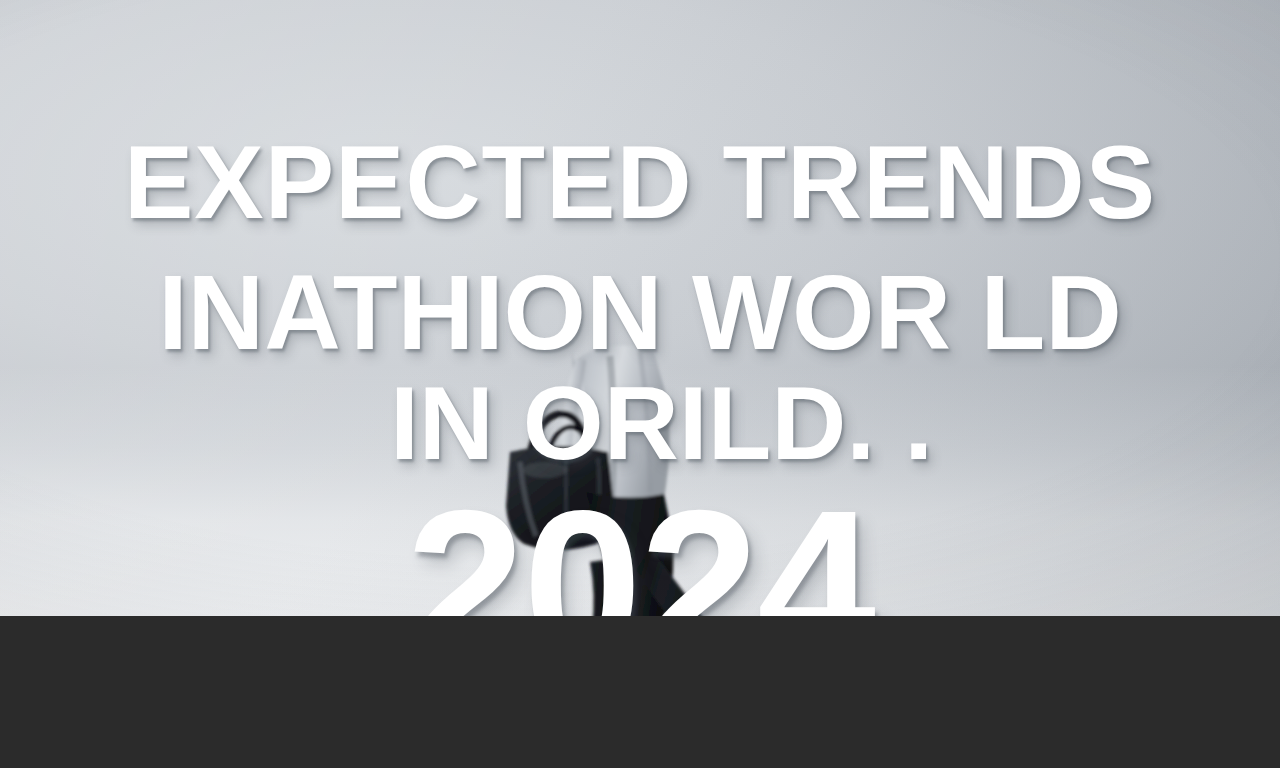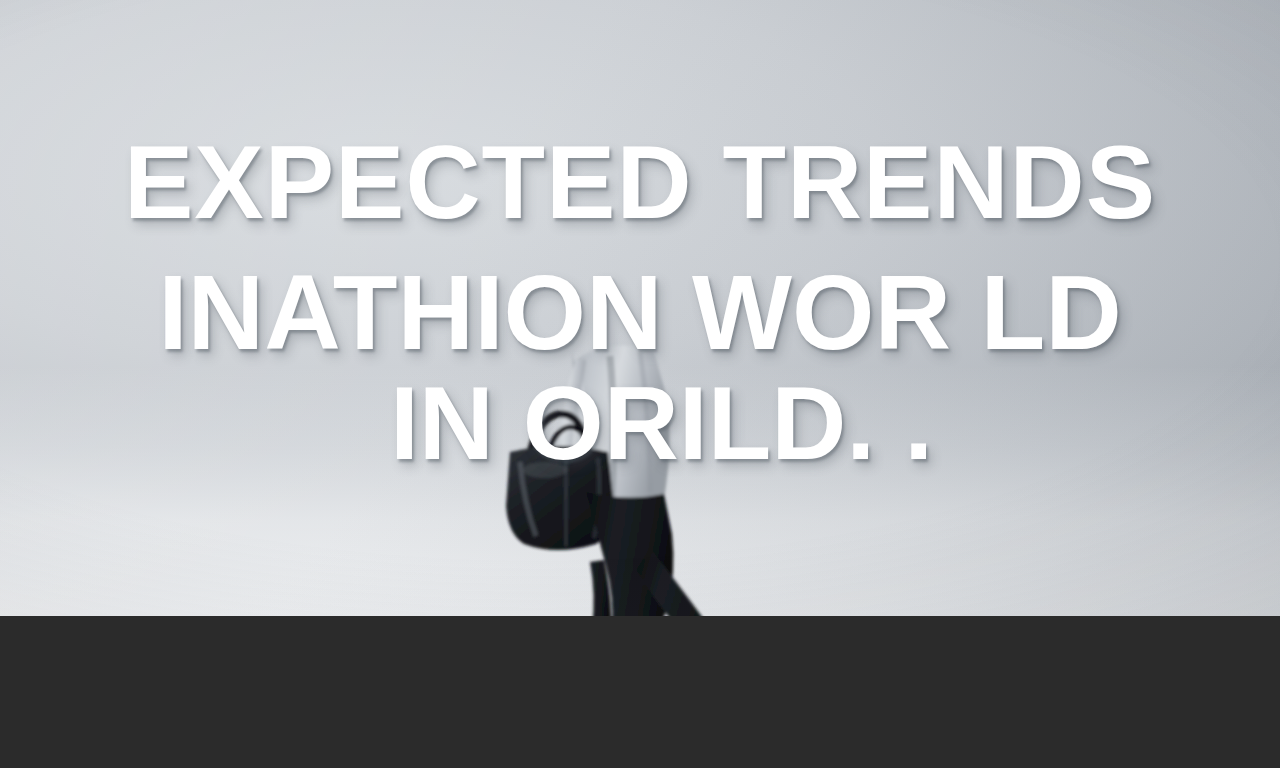--- a/index.html
+++ b/index.html
@@ -241,14 +241,15 @@
   </svg>
 
   <div class="backdrop-vignette"></div>
 
   <div class="headline-block">
     <div class="hl hl-1">EXPECTED TRENDS</div>
     <div class="hl hl-2">INATHION WOR LD</div>
     <div class="hl hl-3">IN ORILD. .</div>
   </div>
 
+  <div class="year">2024</div>
 
 </div>
 
 </body></html>

